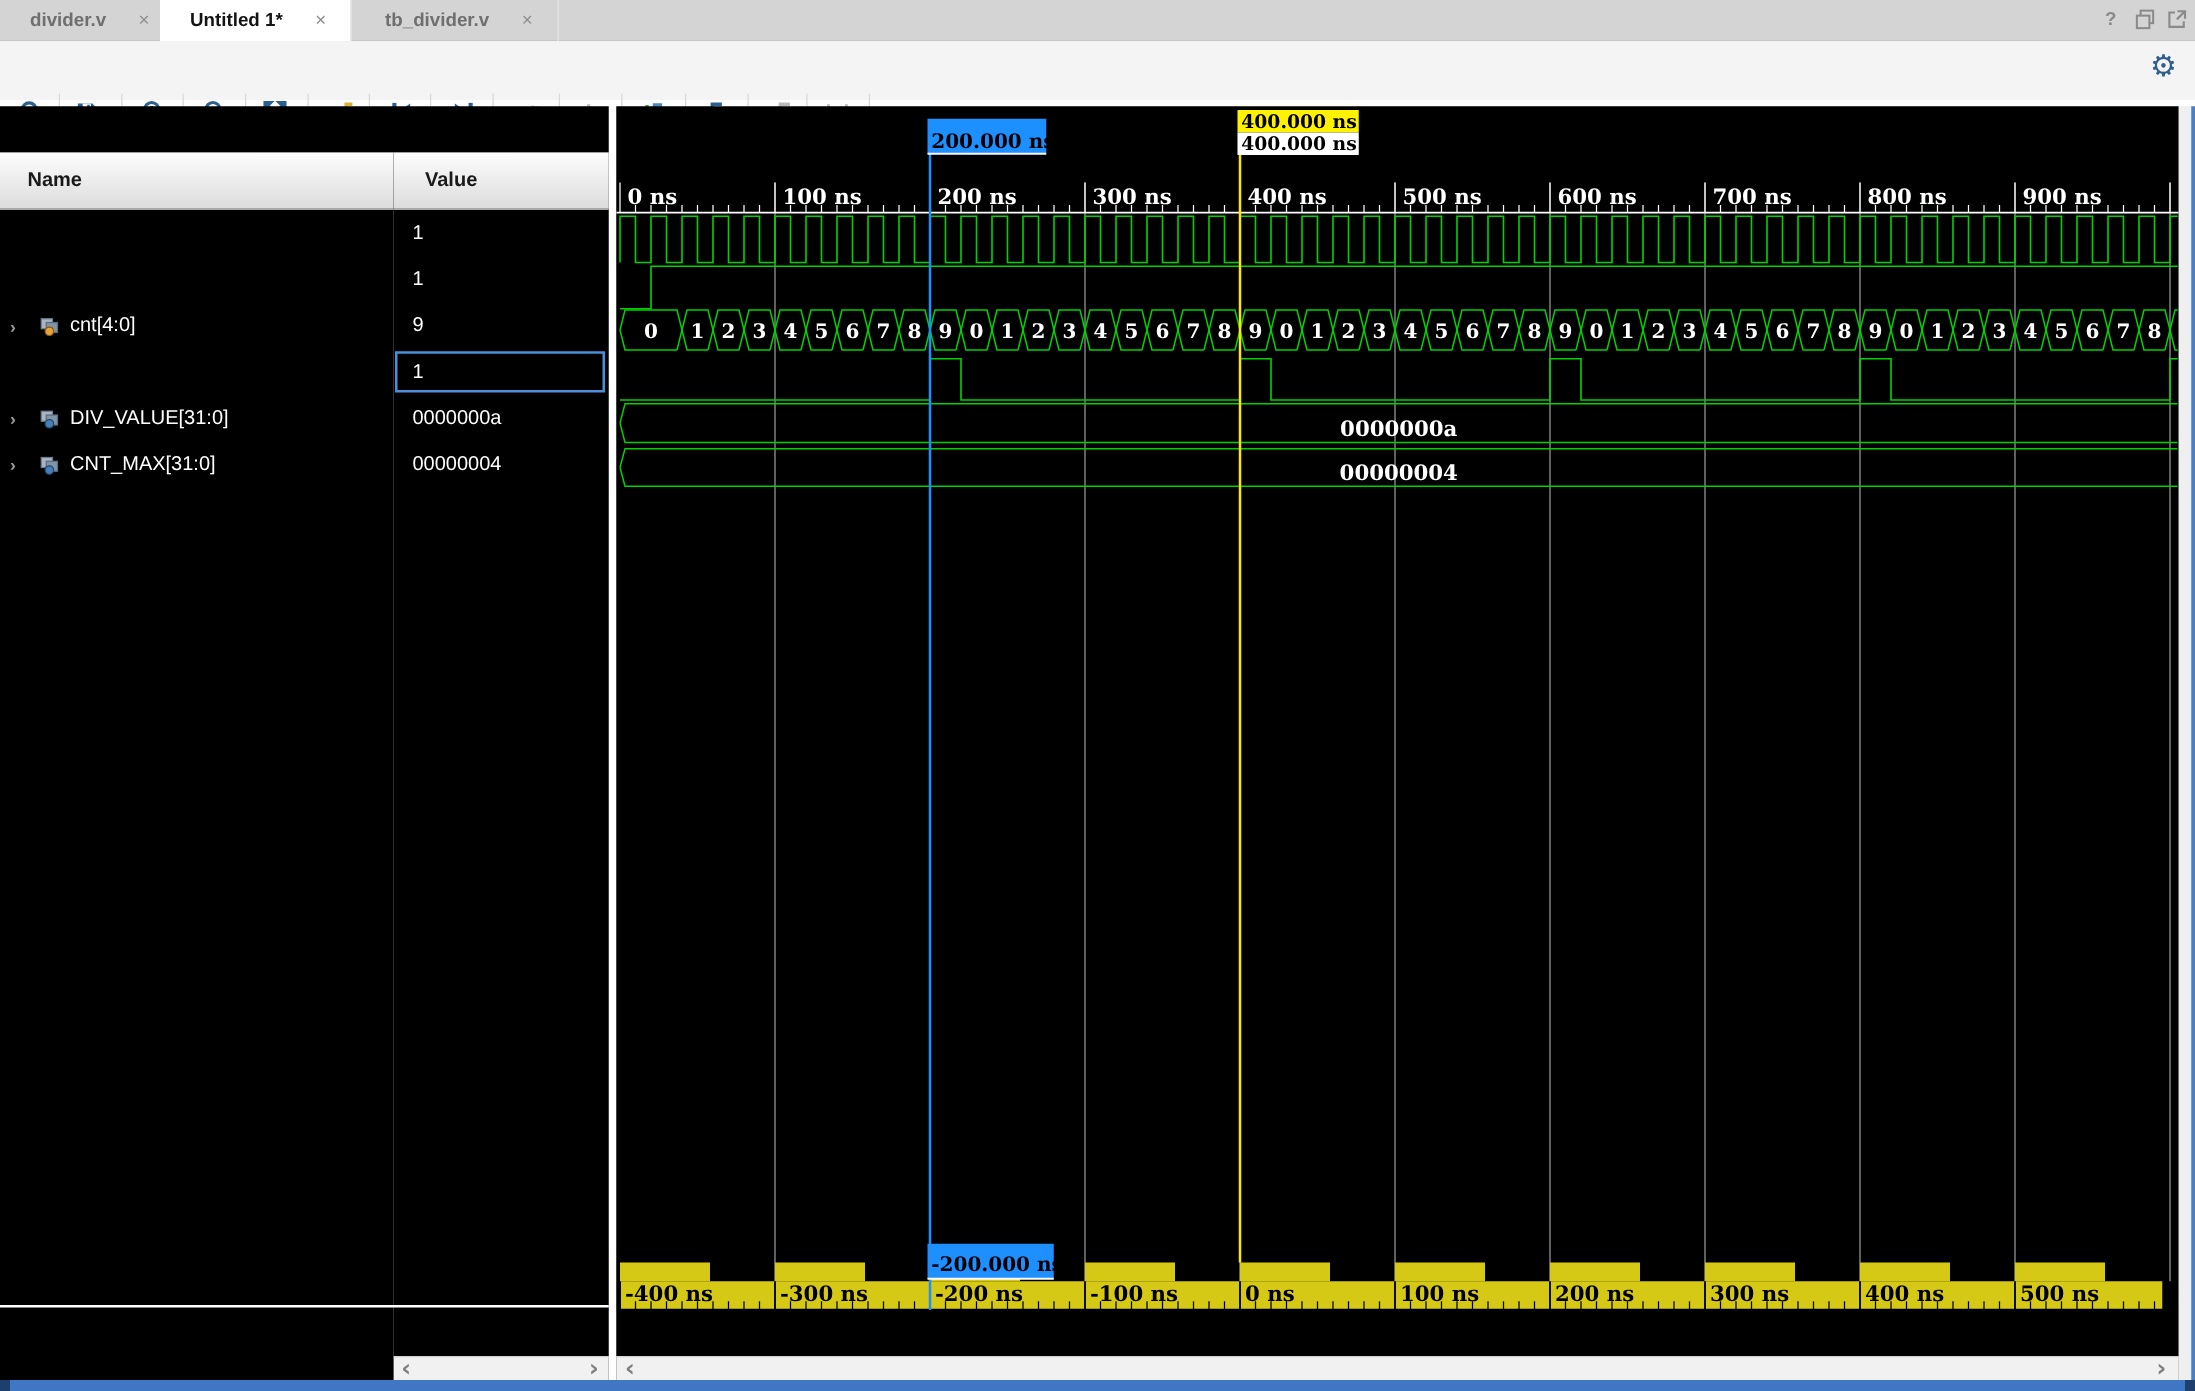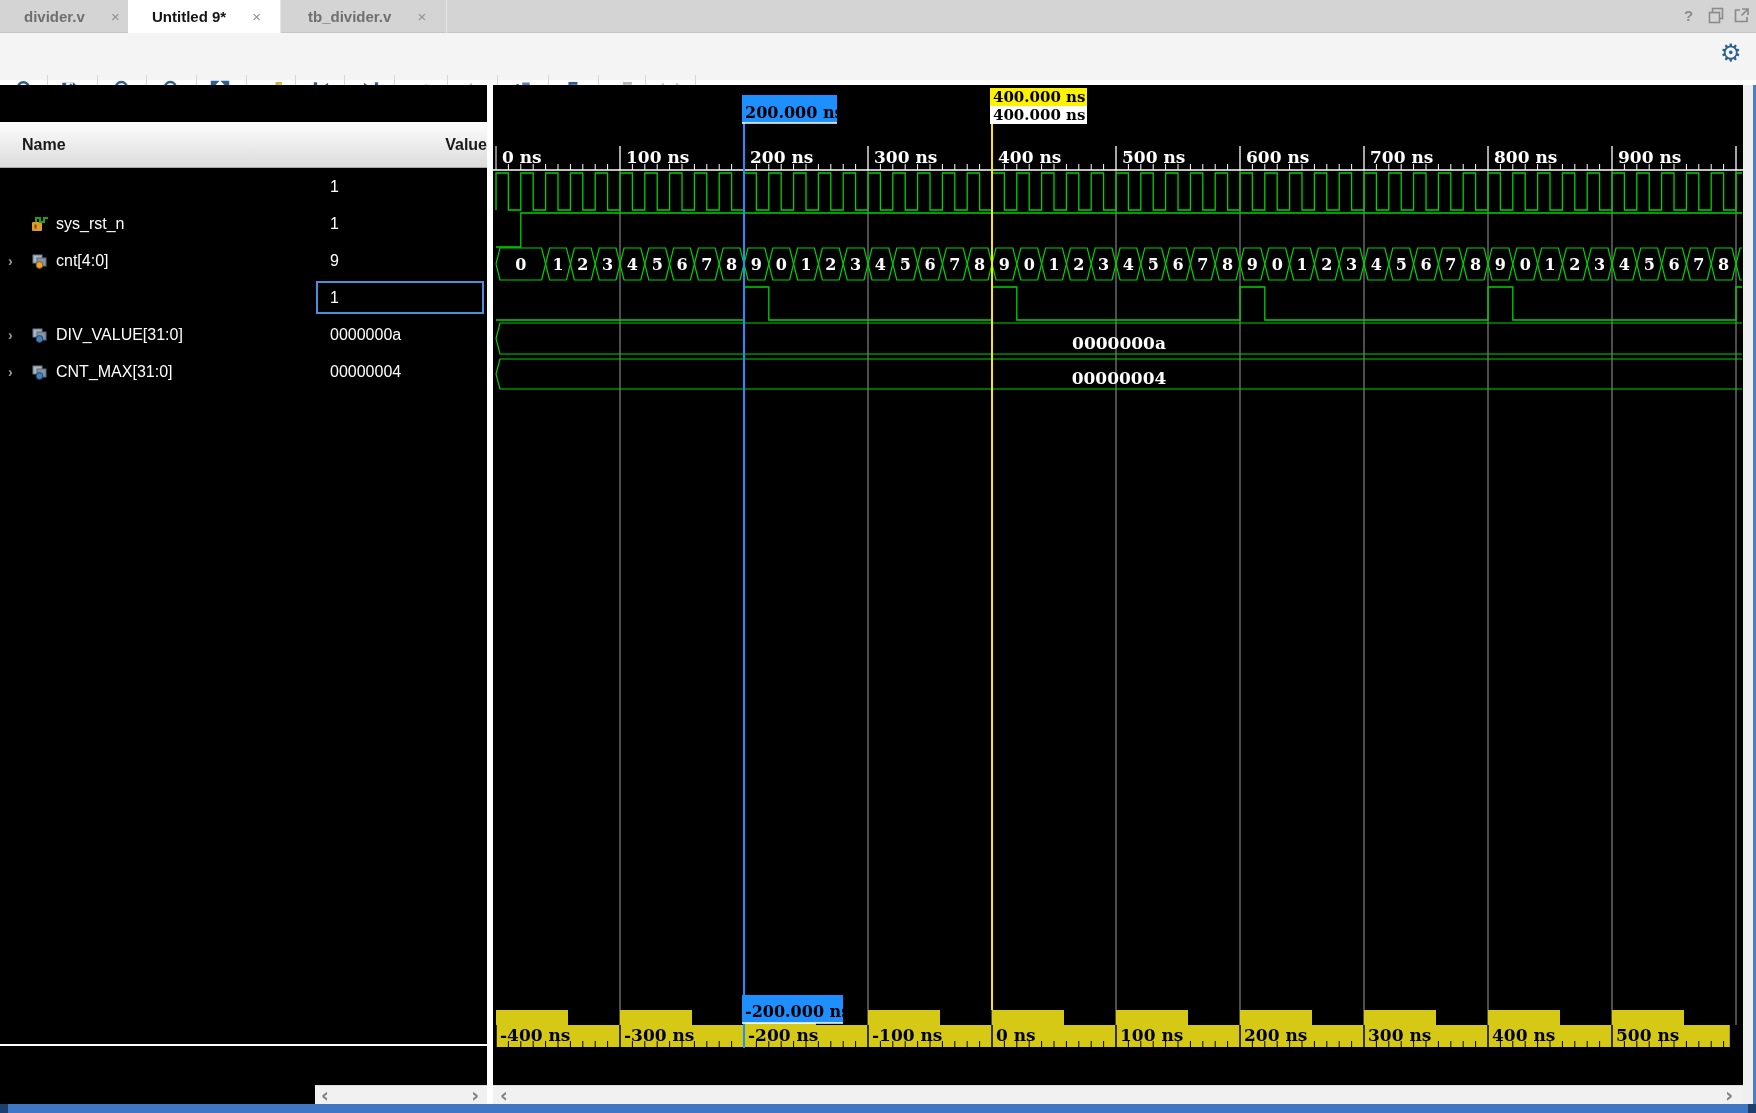--- a/index.html
+++ b/index.html
@@ -23,21 +23,21 @@
   #gear { position:absolute; top:39px; left:1720px; font-size:24px; color:#2d5f91; font-family:"DejaVu Sans", sans-serif; }
   
   .blk { position:absolute; background:#000000; }
   #hdr-band { left:0; top:85px; width:487px; height:37px; }
   #name-col { left:0; top:122px; width:315px; height:982px; }
   #value-col { left:315px; top:122px; width:172px; height:982px; }
   .colhdr { position:absolute; left:0; top:0; height:46px; width:100%;
     background:linear-gradient(#fdfdfd,#e9e9e9 60%,#dcdcdc); border-bottom:1px solid #aaaaaa;
     display:flex; align-items:center; font-size:16px; font-weight:bold; color:#1a1a1a; }
   #name-col .colhdr { padding-left:22px; }
-  #value-col .colhdr { padding-left:25px;justify-content:flex-end; }
+  #value-col .colhdr { padding-left:25px; }
   .sigrow { position:absolute; left:0; width:100%; height:37px; display:flex; align-items:center; color:#ffffff; font-size:16px; }
   .sigrow .chev { position:absolute; left:8px; width:14px; color:#9a9a9a; font-size:14px; font-weight:bold; }
   .sigrow .icn { position:absolute; left:31px; width:18px; height:16px; }
   .sigrow .nm { position:absolute; left:56px; white-space:nowrap; }
   .sigrow .selbox { position:absolute; left:49px; top:2px; width:152px; height:33px; border:2px solid #4a90d8; }
   .valrow { position:absolute; left:0; width:100%; height:37px; display:flex; align-items:center; color:#ffffff; font-size:16px; }
   .valrow .vtxt { position:absolute; left:15px; white-space:nowrap; }
   .valrow .selbox { position:absolute; left:1px; top:2px; width:168px; height:33px; border:2px solid #4a90d8; }
   #wave-wrap { position:absolute; left:493px; top:85px; width:1250px; height:1019px; background:#000000; }
   #right-track { position:absolute; left:1743px; top:85px; width:10px; height:1028px; background:#efefef; }
@@ -55,21 +55,21 @@
 <body>
 
 <div id="app">
 
   <div id="tabbar">
       <div class="tab" style="left: 0px; width: 130px;">
         <span class="lbl">divider.v</span>
         <span class="close">×</span>
       </div>
       <div class="tab active" style="left: 128px; width: 153px;">
-        <span class="lbl">Untitled 9*</span>
+        <span class="lbl">Untitled 1*</span>
         <span class="close">×</span>
       </div>
       <div class="tab" style="left: 284px; width: 163px;">
         <span class="lbl">tb_divider.v</span>
         <span class="close">×</span>
       </div>
       <span class="winctl" style="left: 1684px;">?</span>
       <span class="winctl" style="left: 1708px;"><svg width="17" height="17">
           <rect x="4.5" y="1.5" width="10" height="10" fill="none" stroke="#8a8a8a" stroke-width="1.6"></rect>
           <rect x="1.5" y="5.5" width="10" height="10" fill="#d4d4d4" stroke="#8a8a8a" stroke-width="1.6"></rect>
@@ -201,28 +201,20 @@
       <div class="tsep" style="left: 645px;"></div>
       <div class="tsep" style="left: 695px;"></div>
     </div>
   <span id="gear">⚙</span>
 
   <div id="hdr-band" class="blk"></div>
   <div id="name-col" class="blk">
     <div class="colhdr">
       <span>Name</span>
     </div>
-      <div class="sigrow" style="top: 83px;">
-        <span class="icn"><svg width="18" height="16">
-            <rect x="1" y="6" width="10" height="9" rx="1" fill="#e0992f"></rect>
-            <rect x="3.5" y="8.5" width="2" height="4" fill="#7a4d05"></rect>
-            <path d="M5,6 v-4 h4 v4 h4 v-4 h4" fill="none" stroke="#1f9e1f" stroke-width="2"></path>
-          </svg></span>
-        <span class="nm">sys_rst_n</span>
-      </div>
       <div class="sigrow" style="top: 120px;">
         <span class="chev">›</span>
         <span class="icn"><svg width="18" height="16">
             <rect x="2" y="2" width="9" height="8" fill="#aab6c4" stroke="#6e7c8c"></rect>
             <rect x="6" y="5" width="9" height="8" fill="#8494a6" stroke="#5d6b7a"></rect>
             <circle cx="8.5" cy="12" r="3.4" fill="#e8a33d" stroke="#8c5a10"></circle>
           </svg></span>
         <span class="nm">cnt[4:0]</span>
       </div>
       <div class="sigrow" style="top: 194px;">

